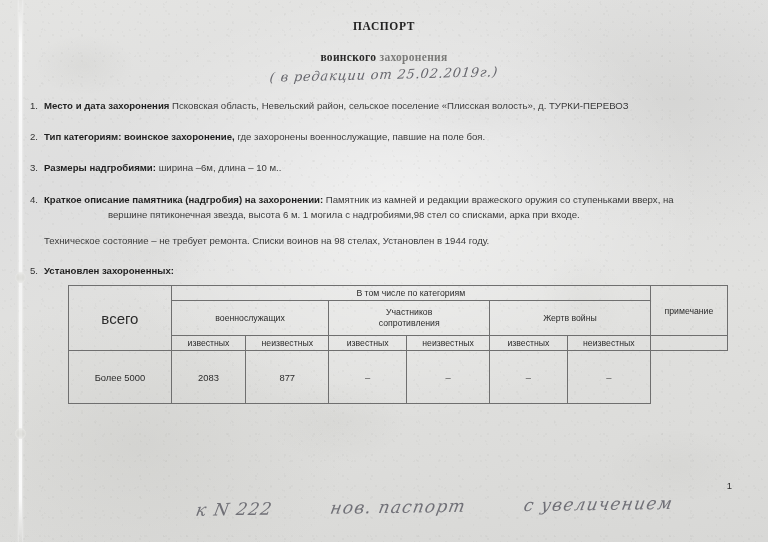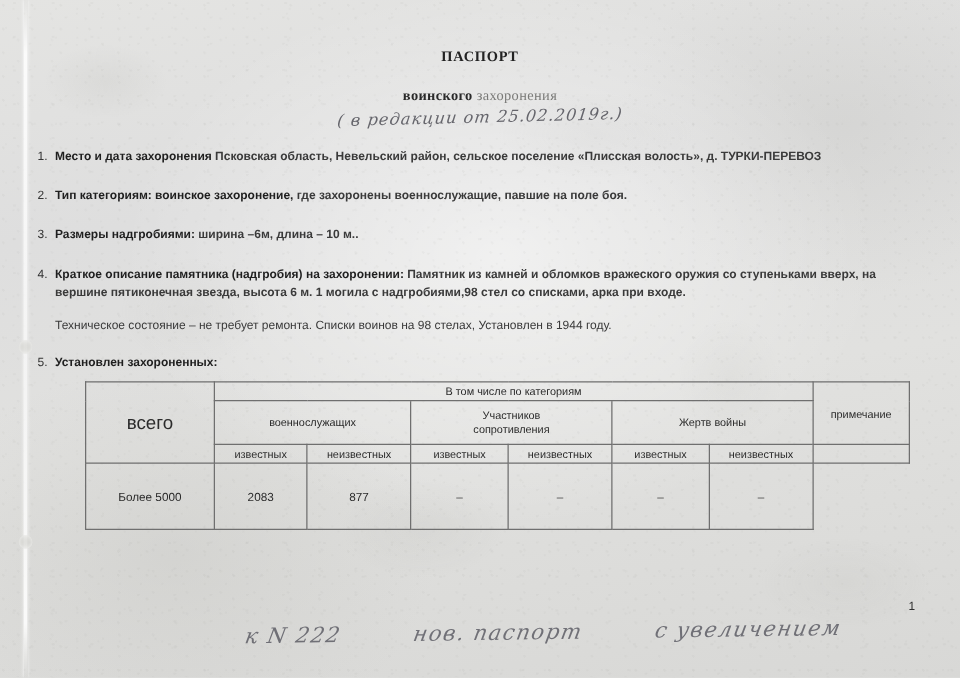--- a/index.html
+++ b/index.html
@@ -83,40 +83,40 @@
   #fold-dot-b { top: 428px; }
 
   
   .content {
     position: relative;
     z-index: 2;
   }
 
   .title-block {
     text-align: center;
-    padding-top: 40px;
+    padding-top: 20px;
   }
   .doc-title {
     font-size: 11.5px;
     font-weight: bold;
     letter-spacing: .6px;
     color: #232323;
     font-family: "Liberation Serif", serif;
   }
   .doc-subtitle {
     margin-top: 19px;
     font-size: 11.5px;
     font-weight: bold;
     letter-spacing: .3px;
     color: #2a2a2a;
     font-family: "Liberation Serif", serif;
   }
   .doc-subtitle .faded {
     color: #7a7a78;
-    font-weight: normal;
+    font-weight: bold;
   }
 
   .handwritten-edition {
     margin-top: 4px;
     font-family: "DejaVu Serif", serif;
     font-style: italic;
     font-size: 13px;
     color: #4a4a52;
     letter-spacing: .8px;
     transform: rotate(-1.4deg) skewX(-8deg);
@@ -141,29 +141,28 @@
     left: 30px;
     top: 0;
     font-size: 9.6px;
     color: #333;
   }
   .item b, .lbl {
     font-weight: bold;
     color: #1f1f1f;
   }
   .item .val {
-    font-weight: bold;
+    font-weight: normal;
     color: #3a3a3a;
   }
   .cont-line {
-    padding-left: 44px;
+    padding-left: 108px;
     font-size: 9.6px;
     line-height: 15px;
     color: #3a3a3a;
-    font-weight: bold;
   }
   .tech-line {
     padding-left: 44px;
     font-size: 9.6px;
     line-height: 15px;
     color: #3a3a3a;
   }
 
   
   .tbl-wrap {
@@ -255,21 +254,21 @@
 
       <div class="item" style="margin-top:16px">
         <span class="num">3.</span>
         <b>Размеры надгробиями:</b>
         <span class="val">ширина –6м, длина – 10 м..</span>
       </div>
 
       <div class="item" style="margin-top:17px">
         <span class="num">4.</span>
         <b>Краткое описание памятника (надгробия) на захоронении:</b>
-        <span class="val">Памятник из камней и обломков вражеского оружия со ступеньками вверх, на</span>
+        <span class="val">Памятник из камней и редакции вражеского оружия со ступеньками вверх, на</span>
       </div>
       <div class="cont-line">вершине пятиконечная звезда,      высота 6 м.  1 могила с  надгробиями,98 стел со списками, арка при входе.</div>
 
       <div class="tech-line" style="margin-top:11px">Техническое состояние – не  требует ремонта. Списки воинов на 98 стелах,      Установлен в 1944 году.</div>
 
       <div class="item" style="margin-top:15px">
         <span class="num">5.</span>
         <b>Установлен захороненных:</b>
       </div>
 

